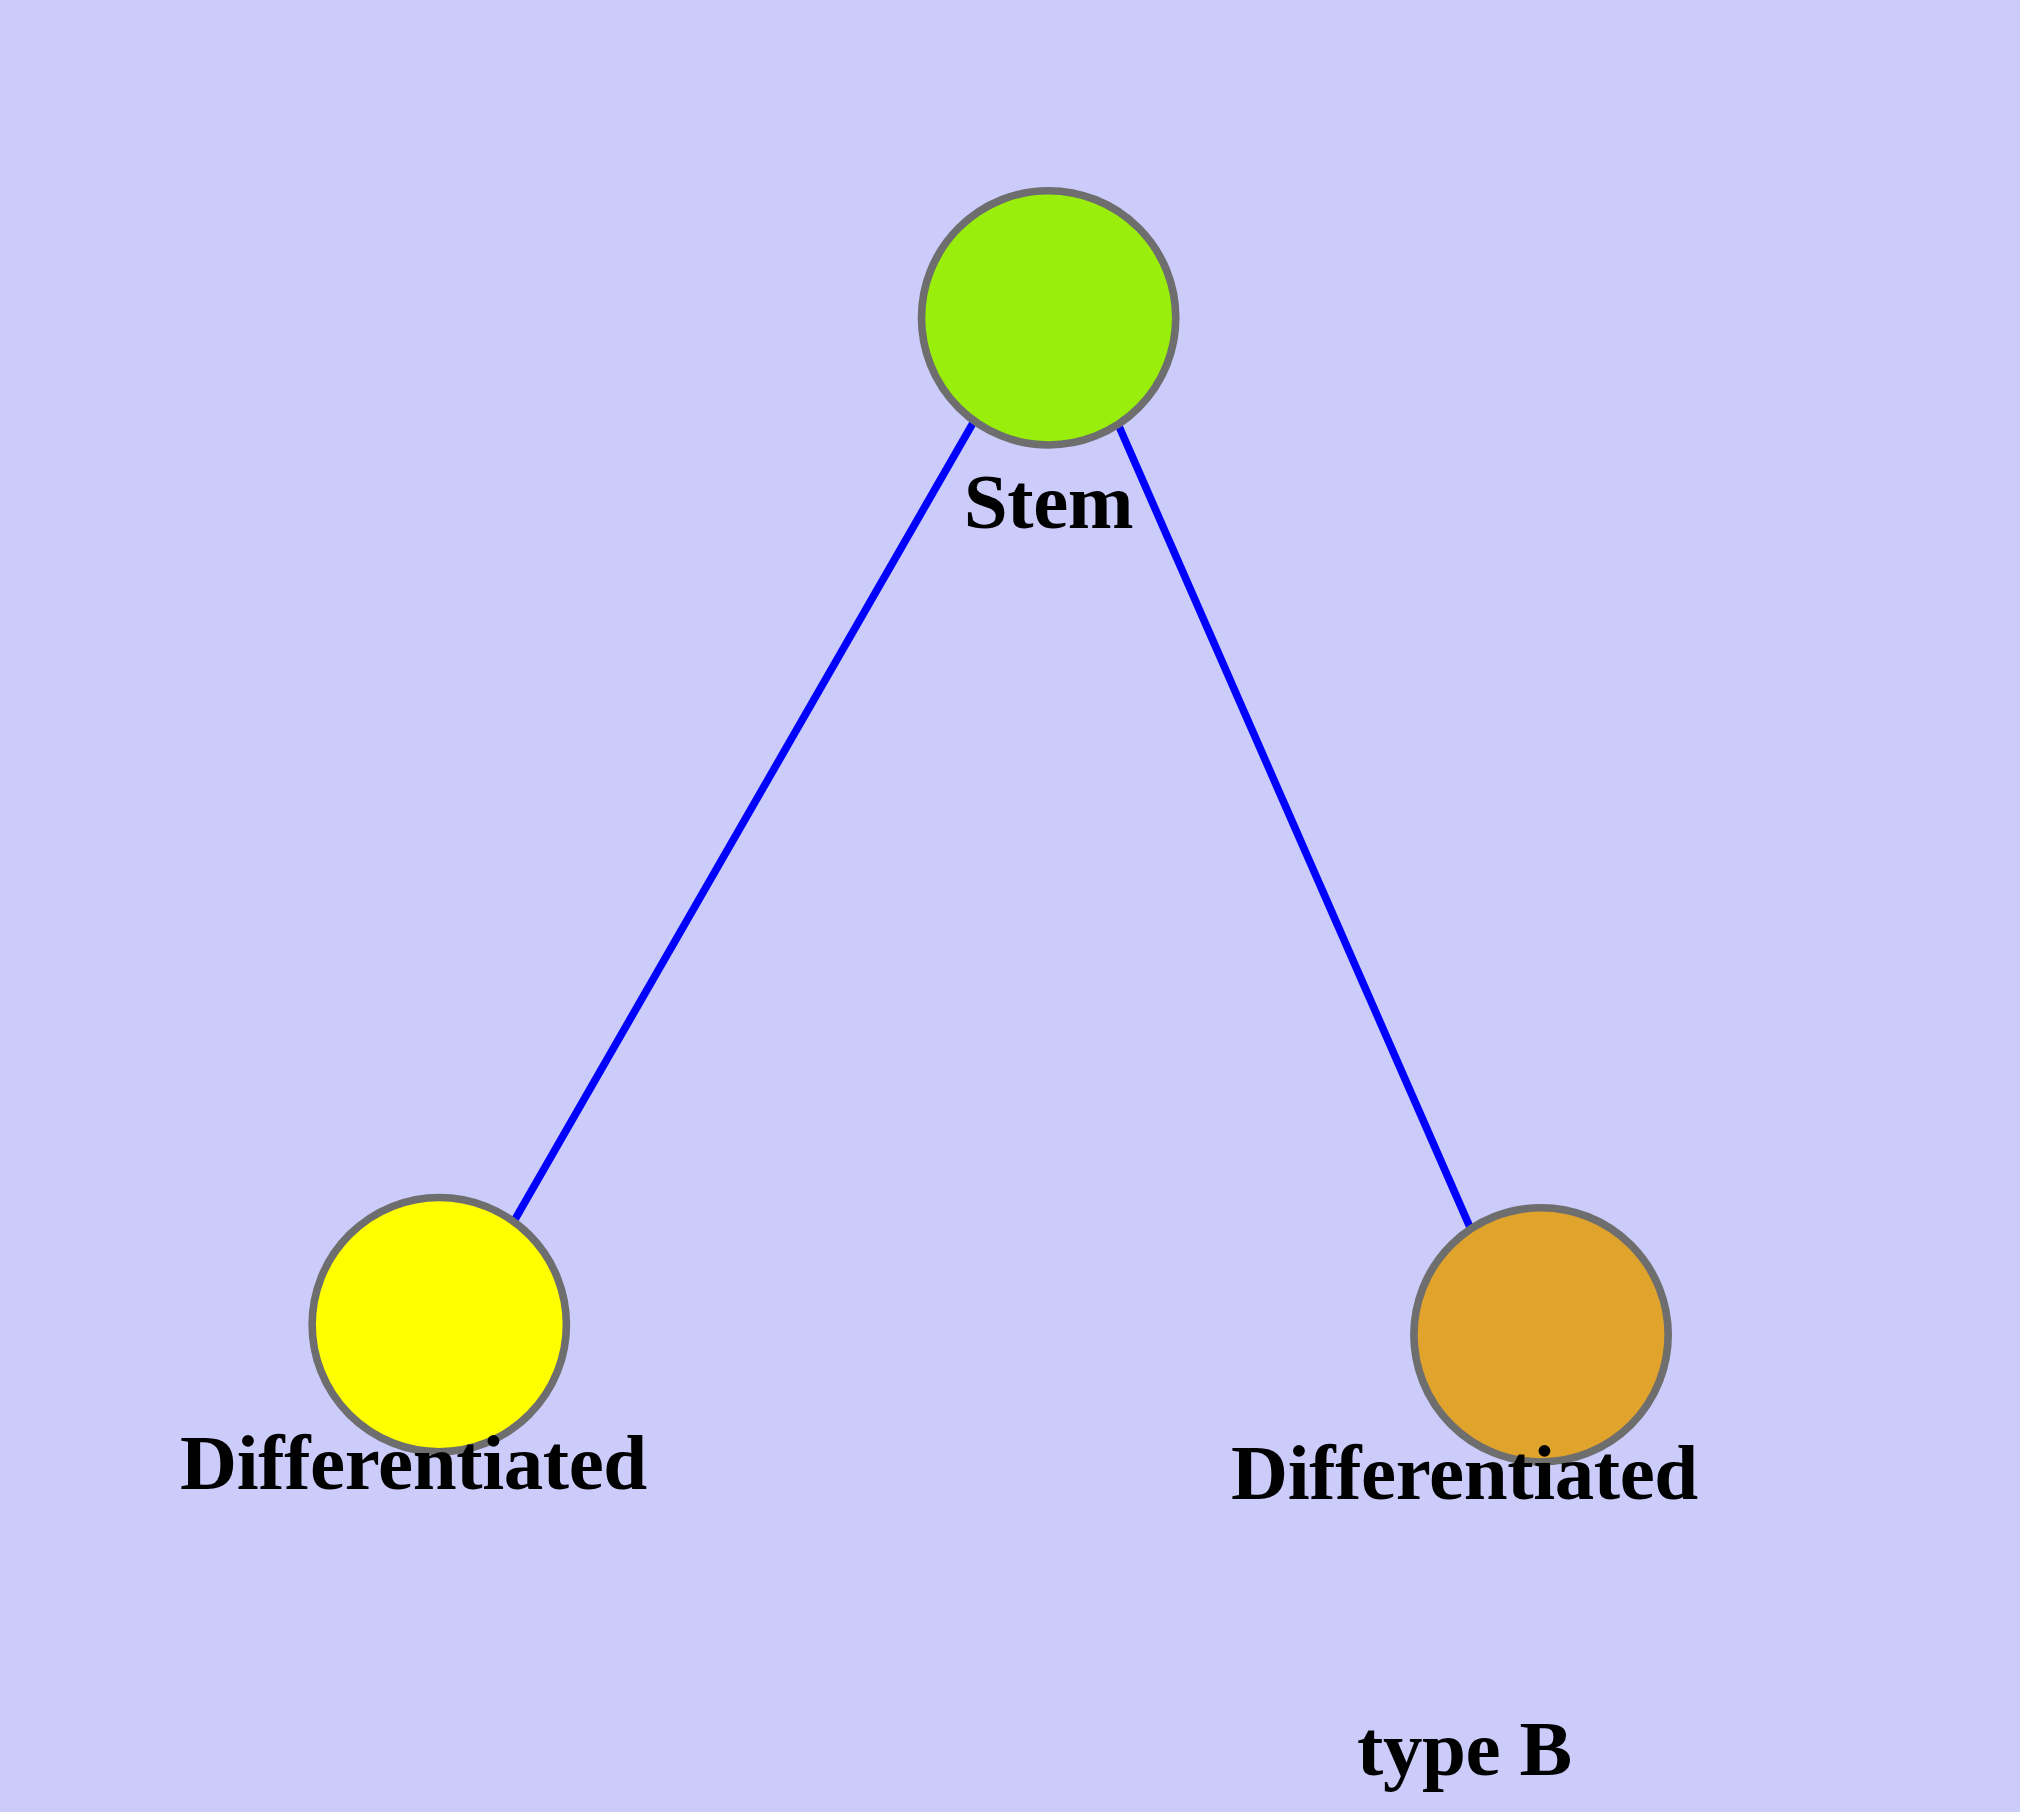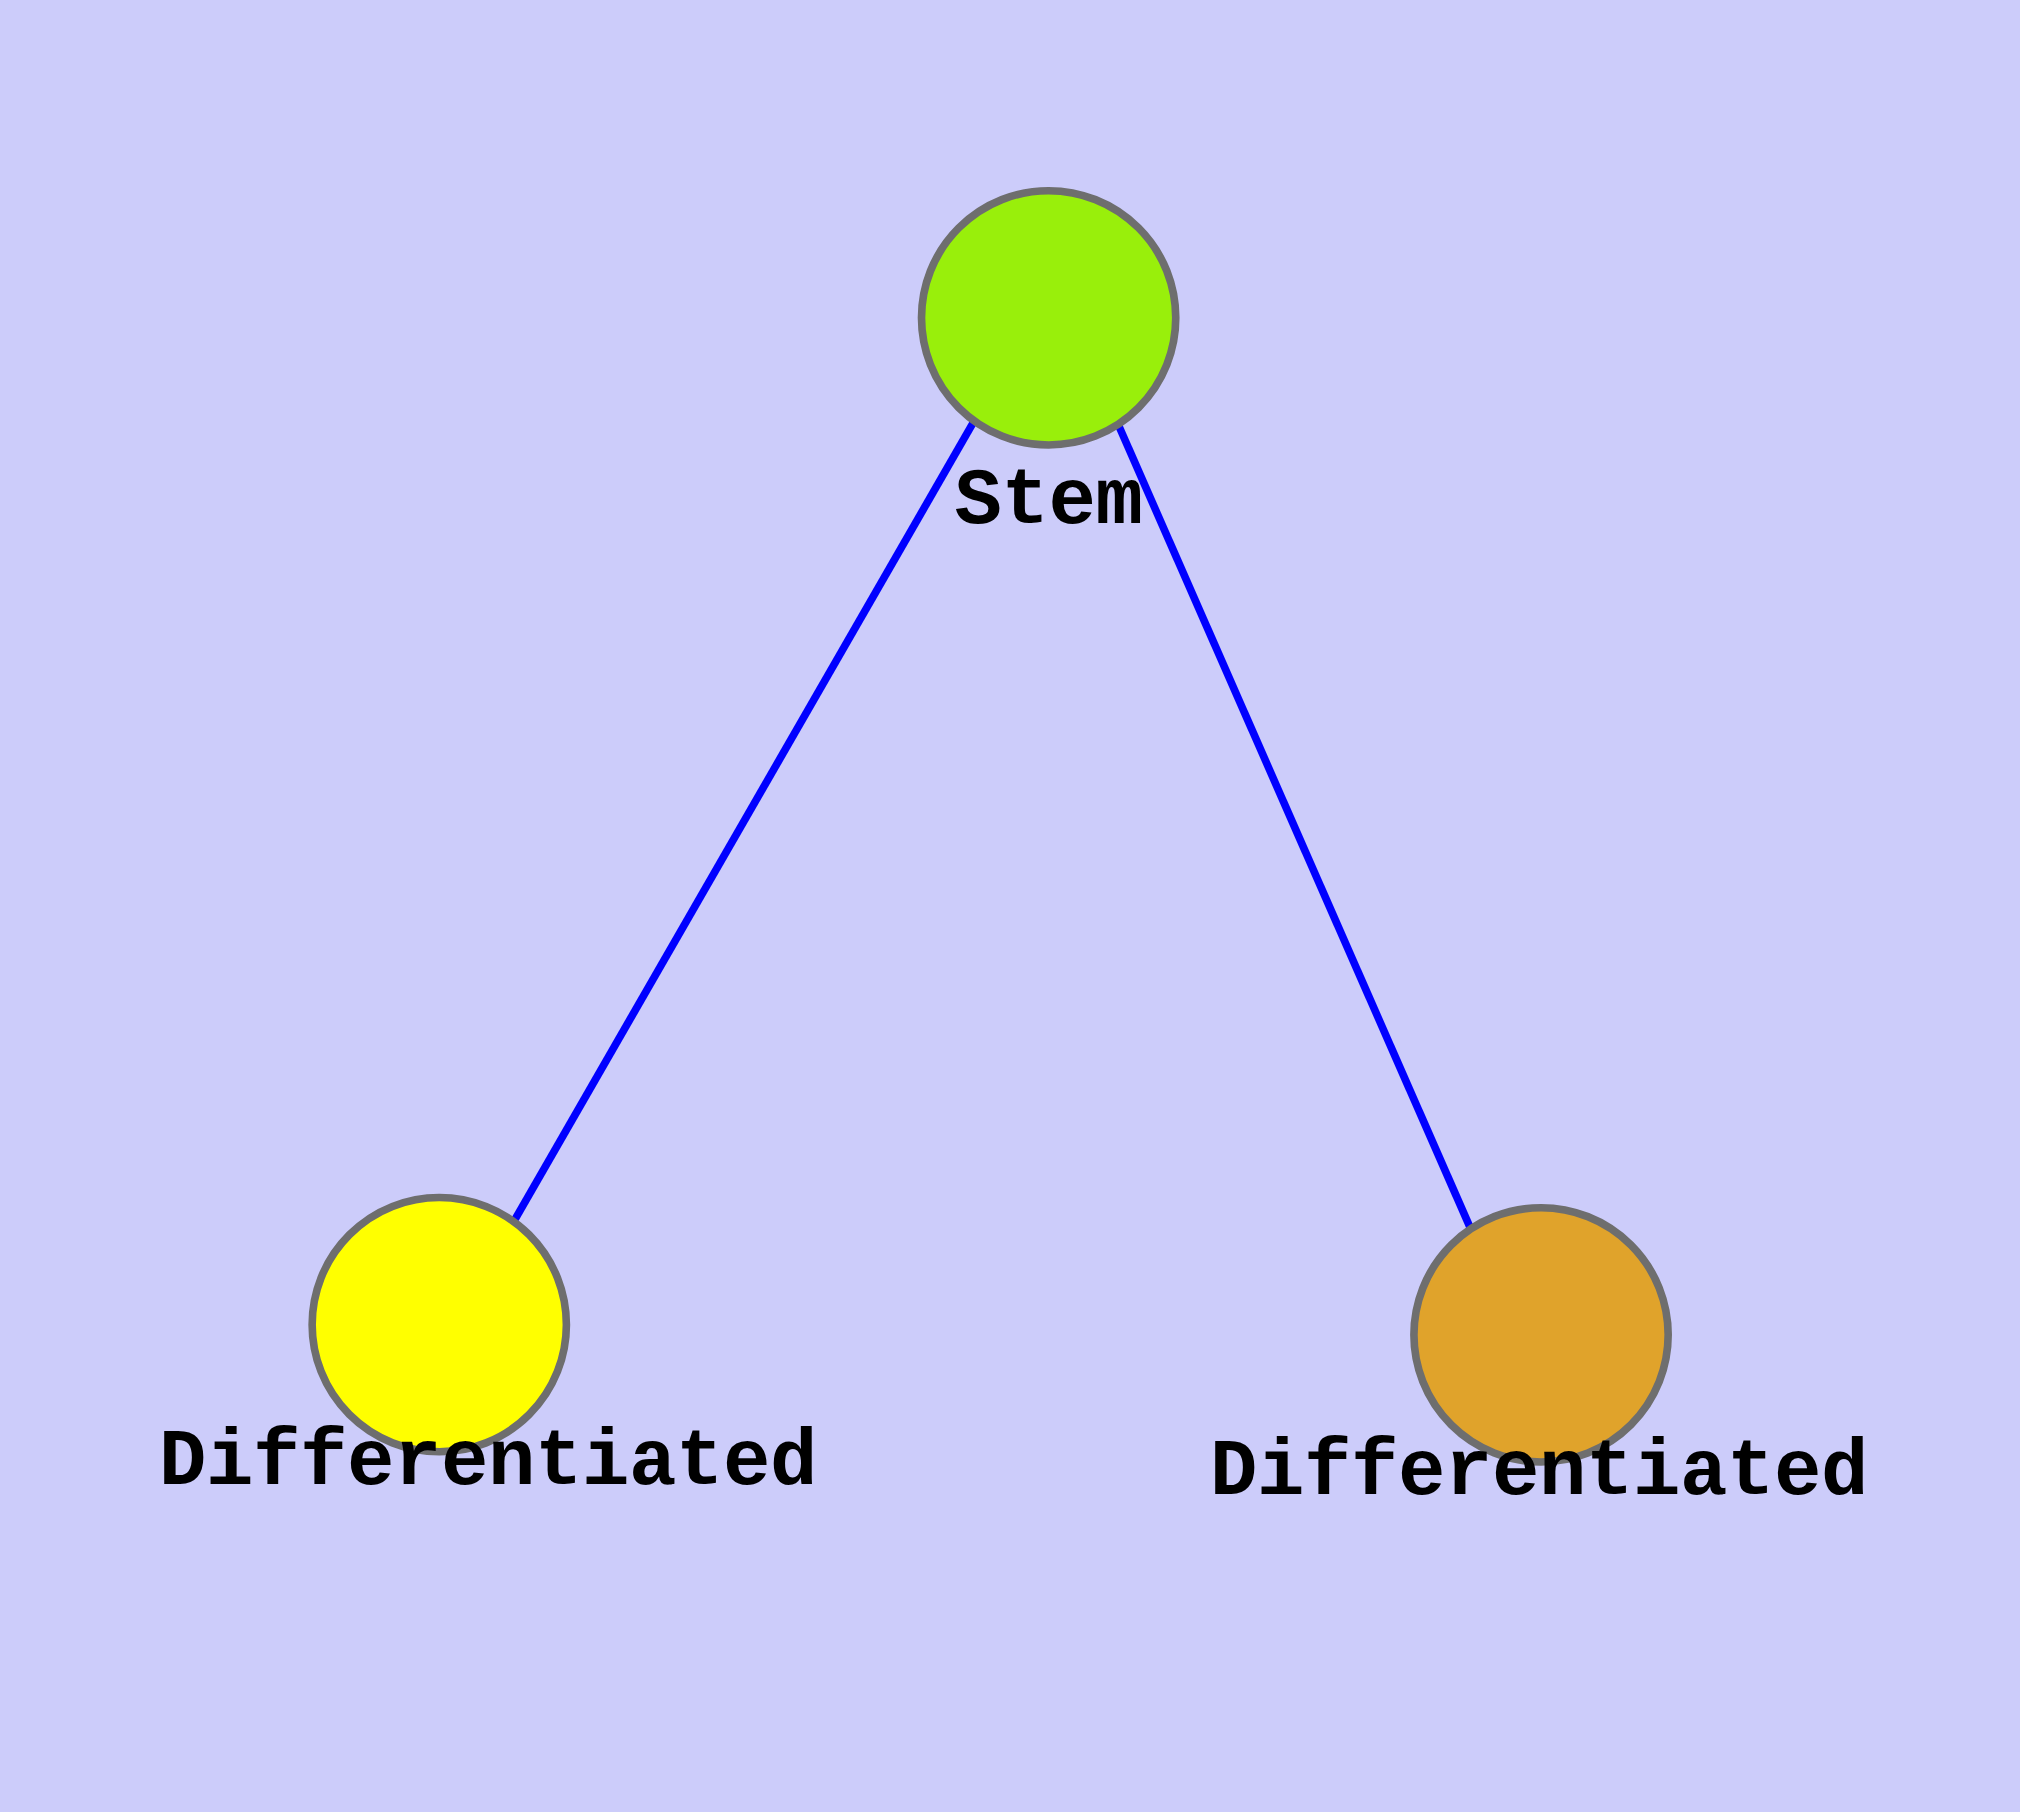--- a/index.html
+++ b/index.html
@@ -7,21 +7,21 @@
     margin: 0;
     padding: 0;
     background: #ccccfa;
   }
   #stage {
     position: relative;
     width: 2021px;
     height: 1812px;
     background: #ccccfa;
     overflow: hidden;
-    font-family: Liberation Mono, monospace;
+    font-family: Liberation Serif, serif;
   }
   #graph-svg {
     position: absolute;
     left: 0;
     top: 0;
     width: 2021px;
     height: 1812px;
   }
   .node-circle {
     stroke: #6e6e6e;
@@ -81,16 +81,17 @@
   <div class="node-label" id="label-stem" style="width: 509px; left: 794px; top: 272px;">
     <span class="label-line">Stem</span>
   </div>
 
   <div class="node-label" id="label-diff-a" style="width: 509px; left: 159px; top: 1233px;">
     <span class="label-line">Differentiated</span>
   </div>
 
   <div class="node-label" id="label-diff-b" style="width: 509px; left: 1210px; top: 1243px;">
     <span class="label-line">Differentiated</span>
+    <span class="label-line">type B</span>
   </div>
 
 </div>
 
 
 </body></html>

